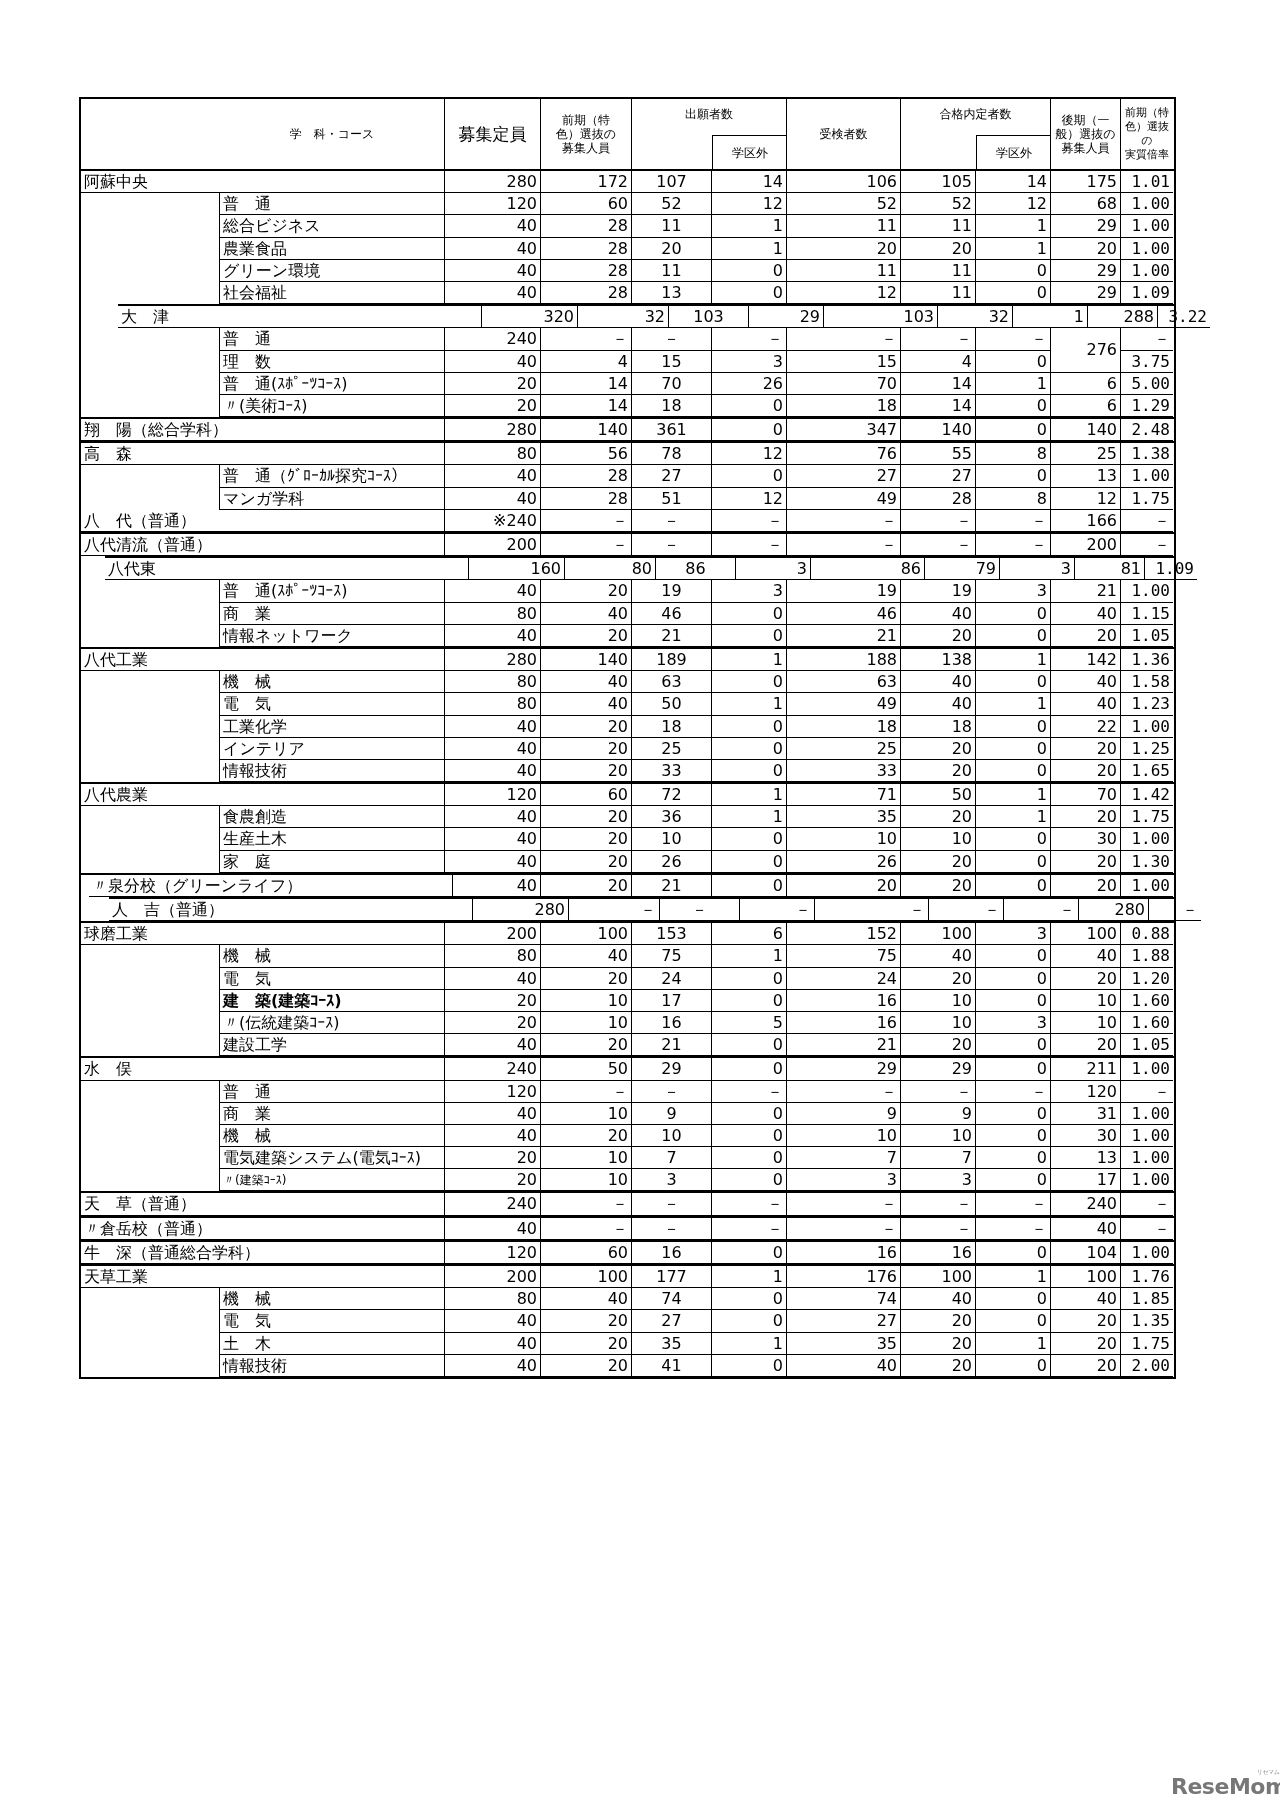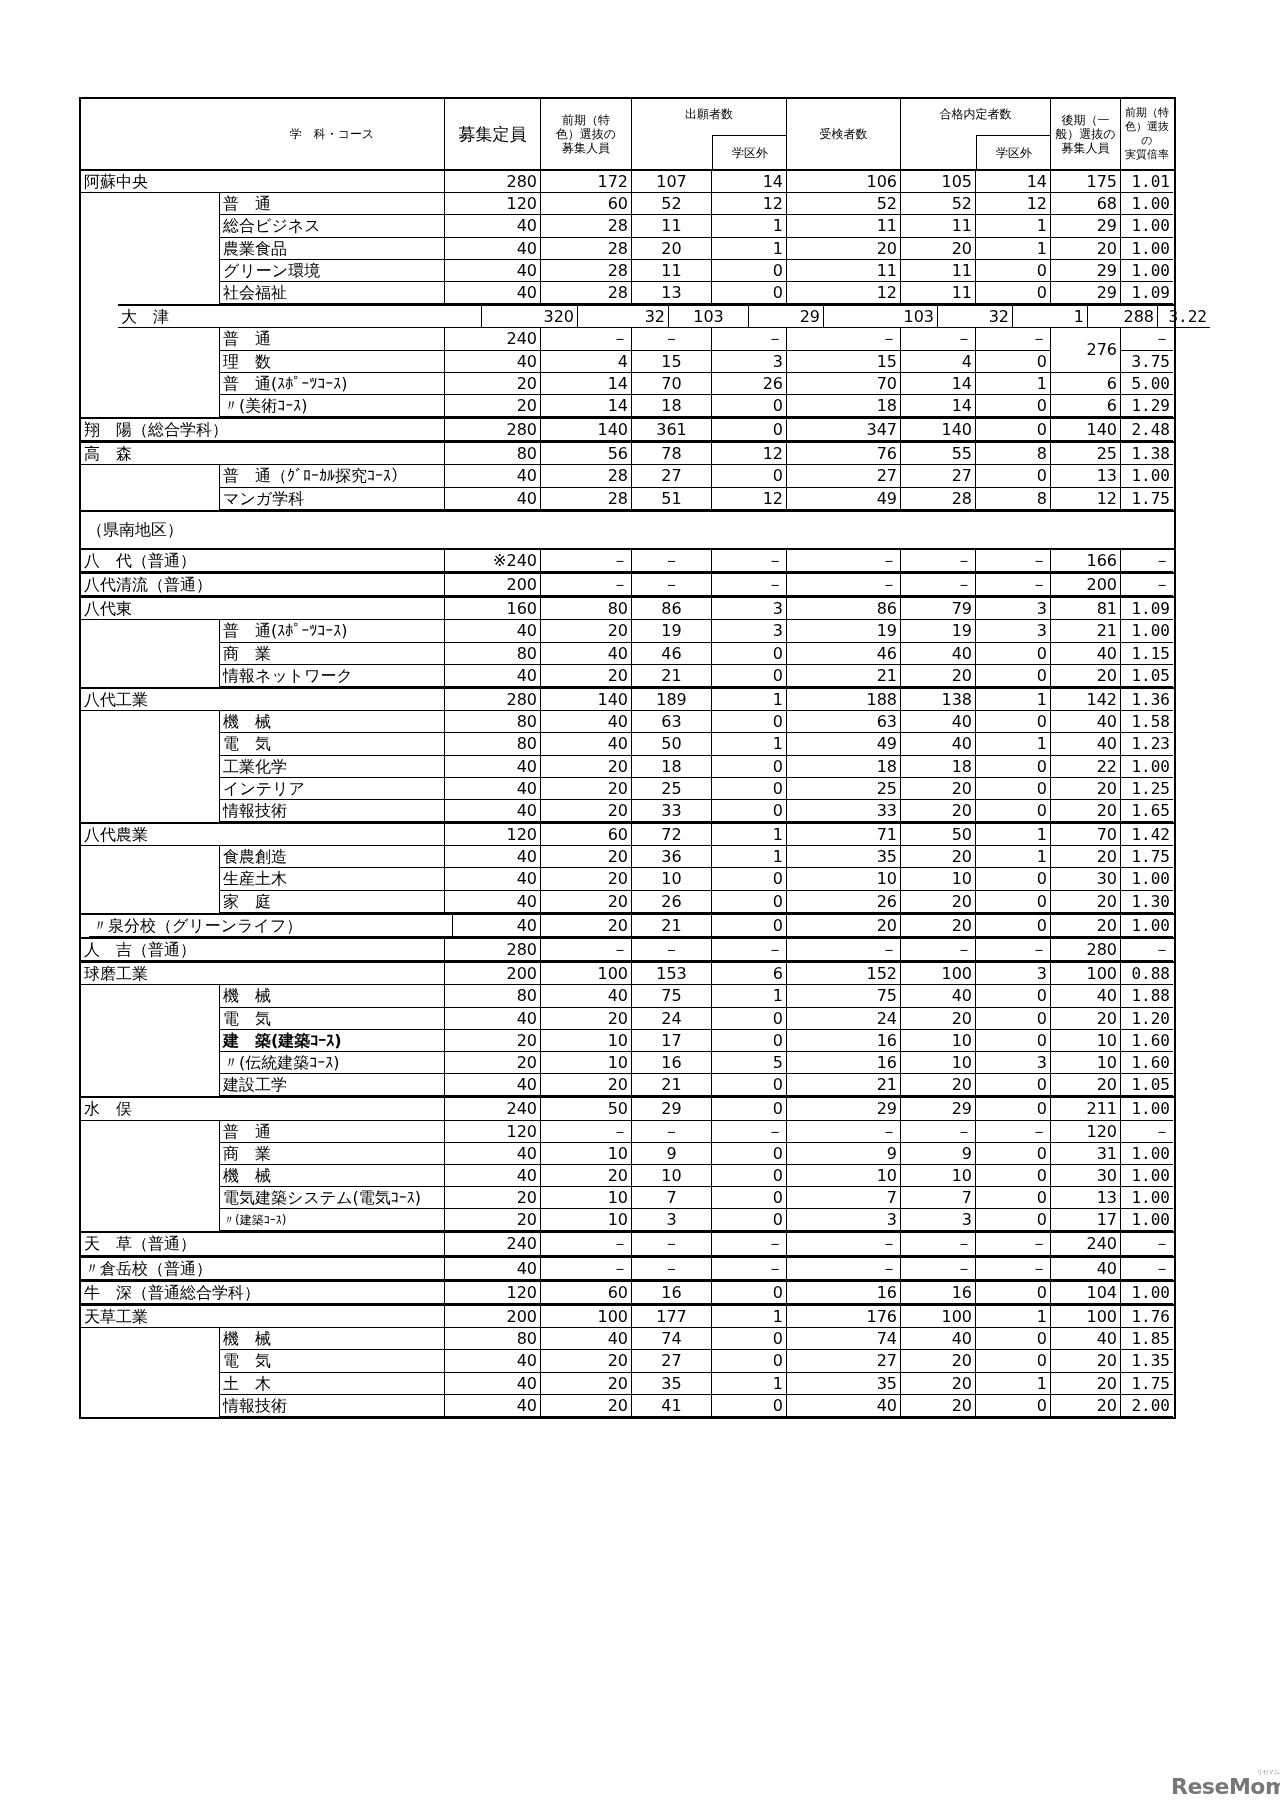--- a/index.html
+++ b/index.html
@@ -244,21 +244,20 @@
         <div class="c" style="left: 460px; width: 91px;">28</div>
         <div class="c mid" style="left: 551px; width: 80px;">51</div>
         <div class="c" style="left: 631px; width: 75px;">12</div>
         <div class="c" style="left: 706px; width: 114px;">49</div>
         <div class="c" style="left: 820px; width: 75px;">28</div>
         <div class="c" style="left: 895px; width: 75px;">8</div>
         <div class="c" style="left: 970px; width: 70px;">12</div>
         <div class="c nb" style="left: 1040px; width: 52px; font-family: &quot;DejaVu Sans Mono&quot;, monospace;">1.75</div>
       </div>
     </div>
-  <div class="section">（県南地区）</div>
   <div id="body-b">
       <div class="row">
         <div class="c name" style="left: 0px; width: 364px;">八　代（普通）</div>
         <div class="c" style="left: 364px; width: 96px;">※240</div>
         <div class="c" style="left: 460px; width: 91px;">－</div>
         <div class="c mid" style="left: 551px; width: 80px;">－</div>
         <div class="c" style="left: 631px; width: 75px;">－</div>
         <div class="c" style="left: 706px; width: 114px;">－</div>
         <div class="c" style="left: 820px; width: 75px;">－</div>
         <div class="c" style="left: 895px; width: 75px;">－</div>
@@ -270,21 +269,21 @@
         <div class="c" style="left: 364px; width: 96px;">200</div>
         <div class="c" style="left: 460px; width: 91px;">－</div>
         <div class="c mid" style="left: 551px; width: 80px;">－</div>
         <div class="c" style="left: 631px; width: 75px;">－</div>
         <div class="c" style="left: 706px; width: 114px;">－</div>
         <div class="c" style="left: 820px; width: 75px;">－</div>
         <div class="c" style="left: 895px; width: 75px;">－</div>
         <div class="c" style="left: 970px; width: 70px;">200</div>
         <div class="c nb" style="left: 1040px; width: 52px; font-family: &quot;DejaVu Sans Mono&quot;, monospace;">－</div>
       </div>
-      <div class="row" style="border-top: 2px solid rgb(0, 0, 0);">
+      <div class="row" style="border-top: 2px solid rgb(0, 0, 0); margin-left: 24px;">
         <div class="c name" style="left: 0px; width: 364px;">八代東</div>
         <div class="c" style="left: 364px; width: 96px;">160</div>
         <div class="c" style="left: 460px; width: 91px;">80</div>
         <div class="c mid" style="left: 551px; width: 80px;">86</div>
         <div class="c" style="left: 631px; width: 75px;">3</div>
         <div class="c" style="left: 706px; width: 114px;">86</div>
         <div class="c" style="left: 820px; width: 75px;">79</div>
         <div class="c" style="left: 895px; width: 75px;">3</div>
         <div class="c" style="left: 970px; width: 70px;">81</div>
         <div class="c nb" style="left: 1040px; width: 52px; font-family: &quot;DejaVu Sans Mono&quot;, monospace;">1.09</div>
@@ -461,21 +460,21 @@
         <div class="c" style="left: 364px; width: 96px;">40</div>
         <div class="c" style="left: 460px; width: 91px;">20</div>
         <div class="c mid" style="left: 551px; width: 80px;">21</div>
         <div class="c" style="left: 631px; width: 75px;">0</div>
         <div class="c" style="left: 706px; width: 114px;">20</div>
         <div class="c" style="left: 820px; width: 75px;">20</div>
         <div class="c" style="left: 895px; width: 75px;">0</div>
         <div class="c" style="left: 970px; width: 70px;">20</div>
         <div class="c nb" style="left: 1040px; width: 52px; font-family: &quot;DejaVu Sans Mono&quot;, monospace;">1.00</div>
       </div>
-      <div class="row" style="border-top: 2px solid rgb(0, 0, 0);">
+      <div class="row" style="border-top: 2px solid rgb(0, 0, 0); margin-left: 28px;">
         <div class="c name" style="left: 0px; width: 364px;">人　吉（普通）</div>
         <div class="c" style="left: 364px; width: 96px;">280</div>
         <div class="c" style="left: 460px; width: 91px;">－</div>
         <div class="c mid" style="left: 551px; width: 80px;">－</div>
         <div class="c" style="left: 631px; width: 75px;">－</div>
         <div class="c" style="left: 706px; width: 114px;">－</div>
         <div class="c" style="left: 820px; width: 75px;">－</div>
         <div class="c" style="left: 895px; width: 75px;">－</div>
         <div class="c" style="left: 970px; width: 70px;">280</div>
         <div class="c nb" style="left: 1040px; width: 52px; font-family: &quot;DejaVu Sans Mono&quot;, monospace;">－</div>

